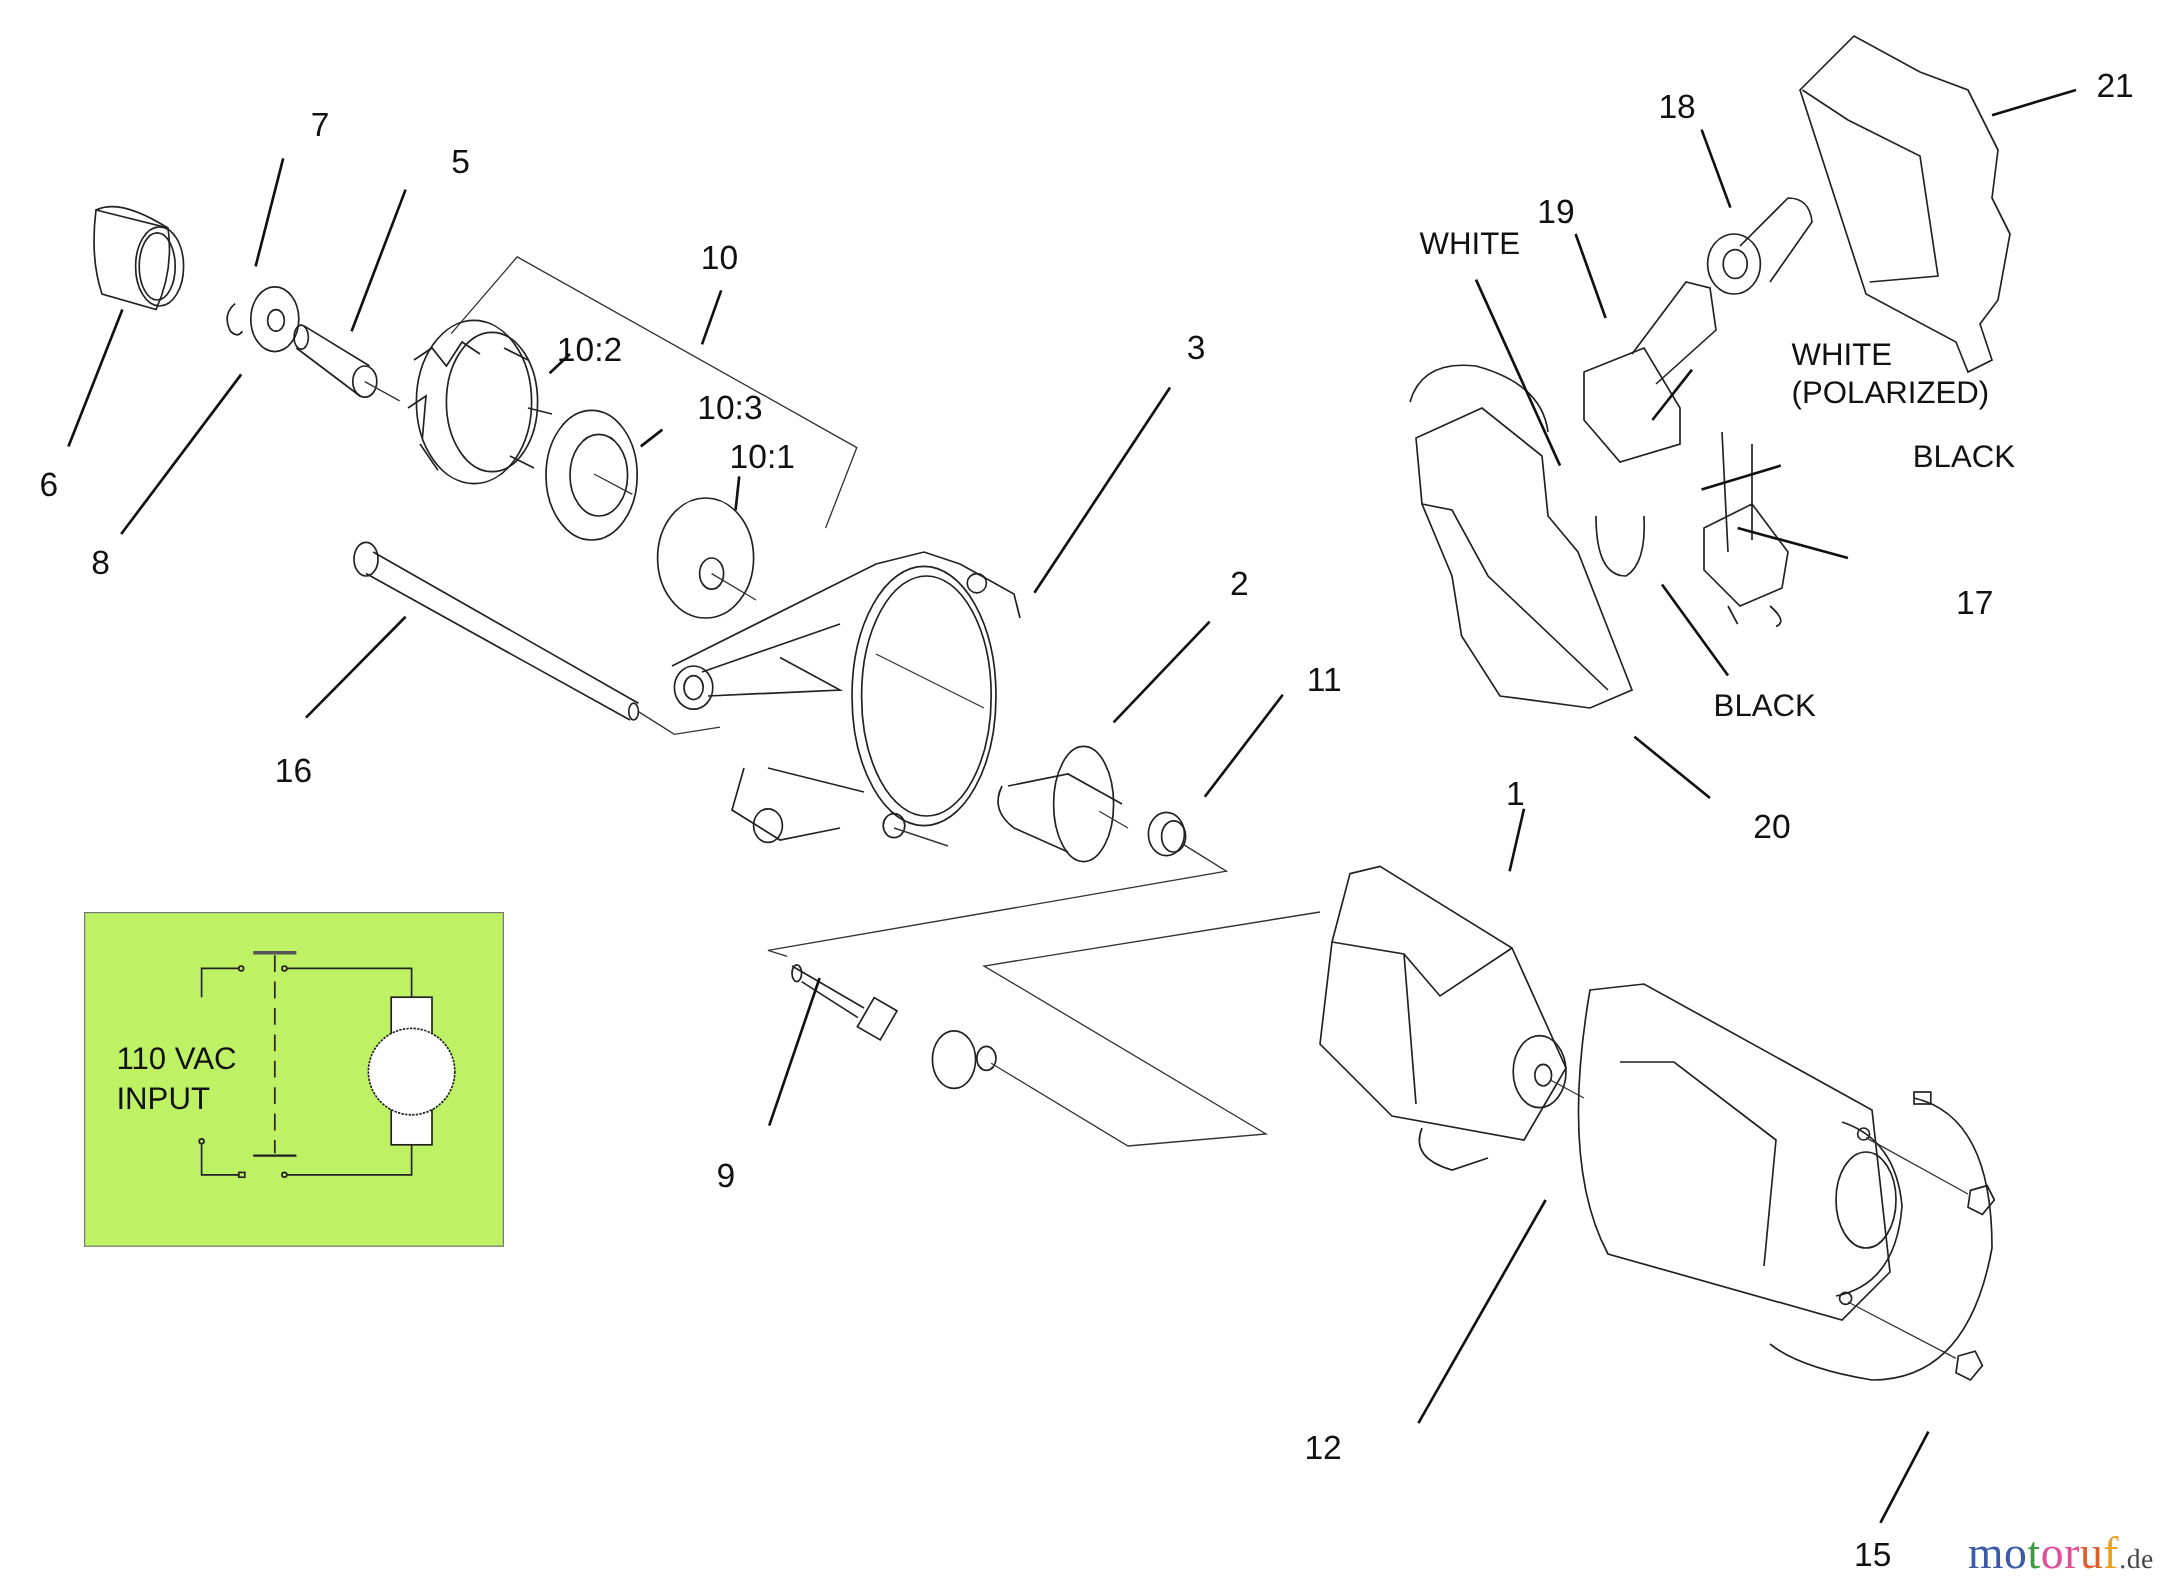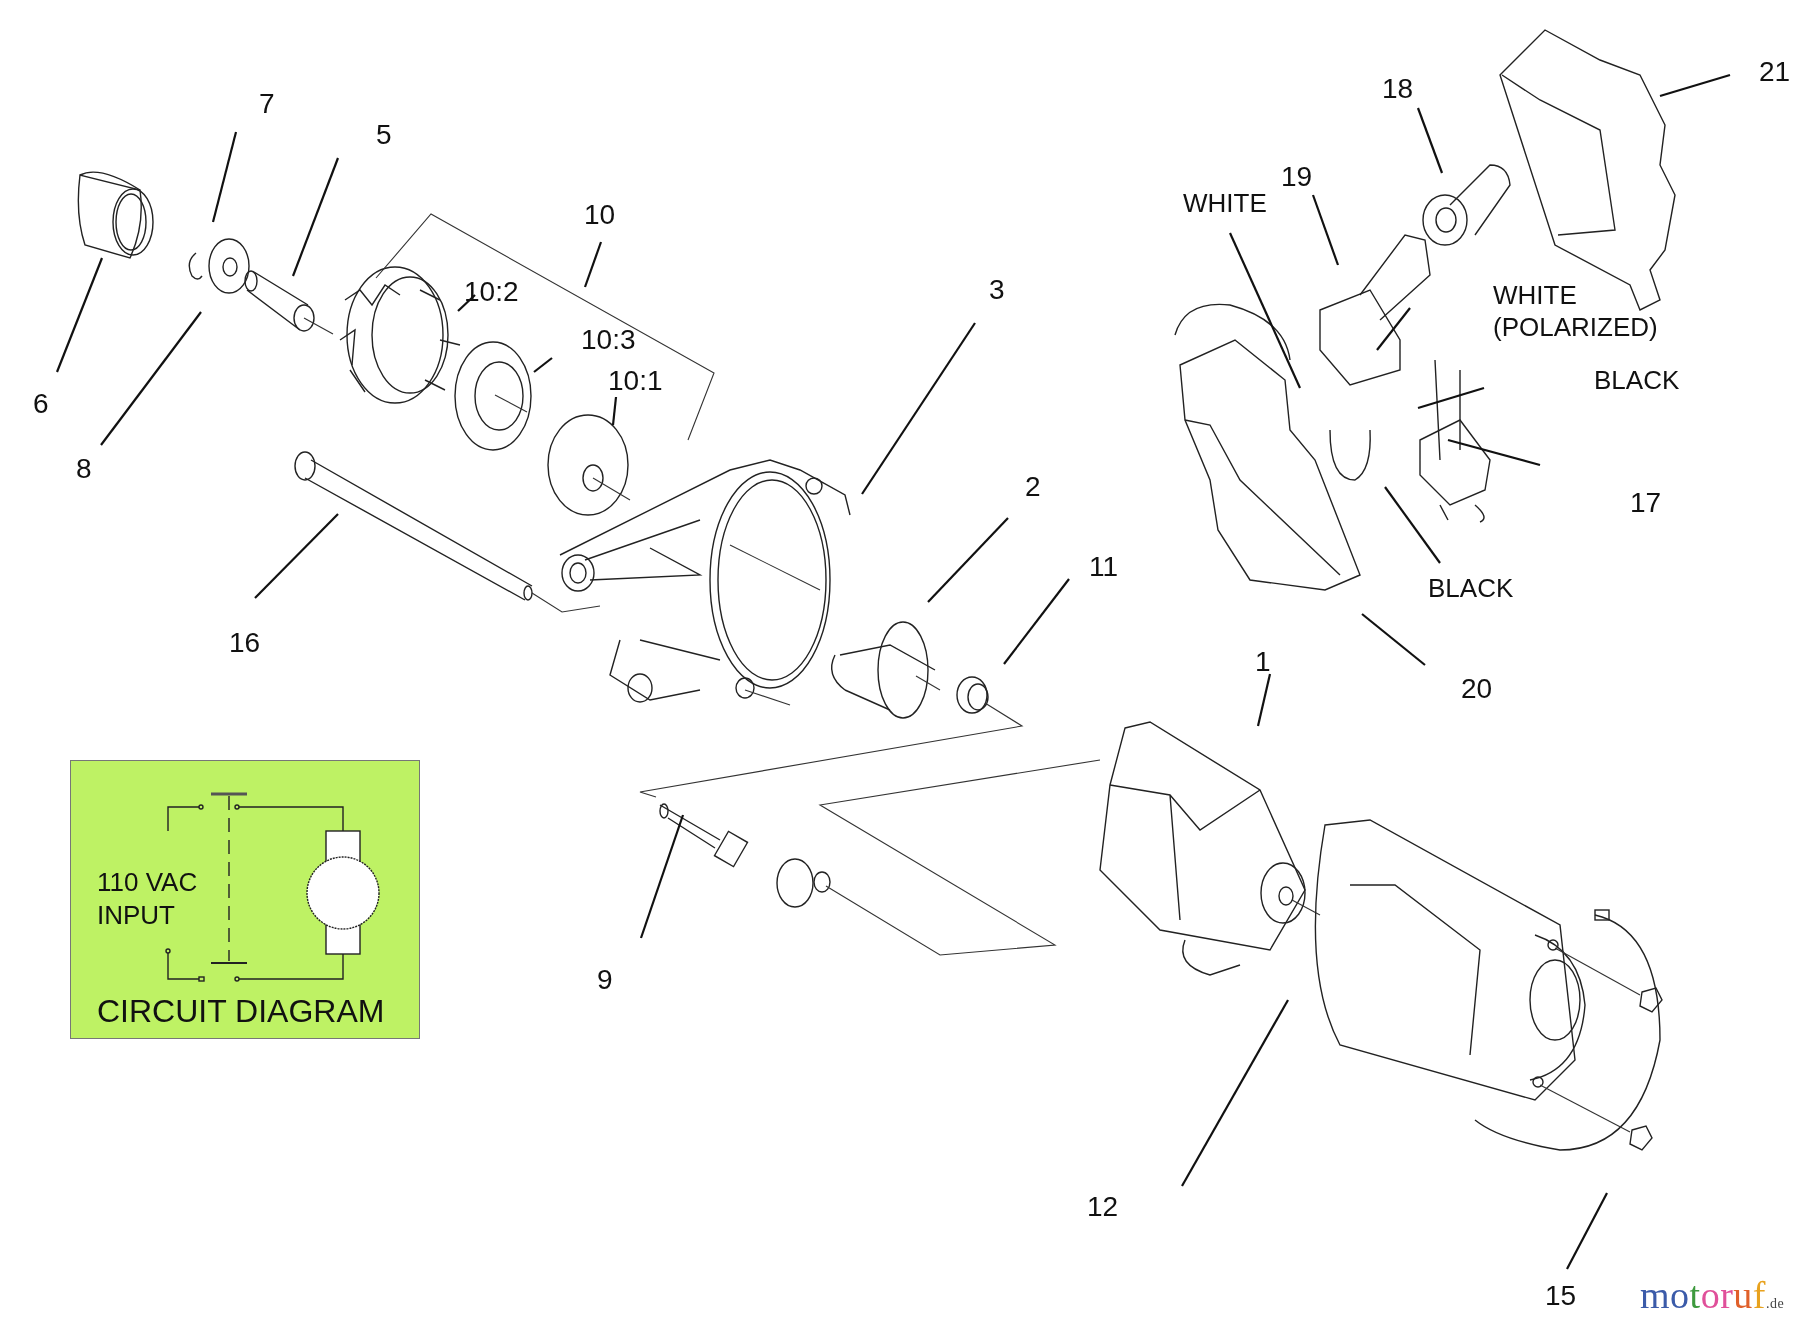--- a/index.html
+++ b/index.html
@@ -9,21 +9,21 @@
   .lbl { position: absolute; font-family: "Liberation Sans", sans-serif; font-size: 28px;
          color: #111; line-height: 1; white-space: nowrap; }
   .wire { font-size: 26px; }
   #circuit-box { position: absolute; left: 70px; top: 760px; width: 348px; height: 277px;
                  border: 1.5px solid #777; background: #bef264; }
   #circuit-input { position: absolute; left: 26px; top: 105px; font-size: 26px; line-height: 1.28;
                    white-space: pre-line; }
   #circuit-title { position: absolute; left: 26px; bottom: 8px; font-size: 32px; }
   #watermark { position: absolute; left: 1640px; top: 1273px; font-family: "Liberation Serif", serif;
                font-size: 38px; letter-spacing: 0.5px; }
-  #watermark .tld { font-size: 14px; color: #444; }
+  #watermark .tld { font-size: 23px; color: #444; }
   svg line, svg path, svg polyline, svg polygon, svg ellipse, svg circle, svg rect {
     fill: none; stroke: #222; stroke-width: 1.4; }
   .leader { stroke: #111; stroke-width: 2.2; }
   .thin { stroke: #333; stroke-width: 1.1; }
   .fillw { fill: #fff; }
 </style>
 </head>
 <body>
 
 <div id="stage">
@@ -214,21 +214,21 @@
   <span class="lbl" style="left:464px;top:278px;text-align:right;">10:2</span>
   <span class="lbl" style="left:538px;top:326px;margin-left:43px;">10:3</span>
   <span class="lbl" style="left:1089px;top:553px;">11</span>
   <span class="lbl" style="left:1087px;top:1193px;">12</span>
   <span class="lbl" style="left:1545px;top:1282px;">15</span>
   <span class="lbl" style="left:229px;top:613px;margin-top:16px;">16</span>
   <span class="lbl" style="left:1630px;top:489px;">17</span>
   <span class="lbl" style="left:1382px;top:75px;text-align:right;">18</span>
   <span class="lbl" style="left:1281px;top:163px;">19</span>
   <span class="lbl" style="left:1461px;top:675px;">20</span>
-  <span class="lbl" style="left:1747px;top:58px;margin-left:12px;">21</span>
+  <span class="lbl" style="left:1747px;top:58px;">21</span>
 
   <span class="lbl wire" style="left:1183px;top:190px;">WHITE</span>
   <span class="lbl wire" style="left:1493px;top:280px;white-space:pre-line;line-height:1.22;">WHITE
 (POLARIZED)</span>
   <span class="lbl wire" style="left:1594px;top:367px;">BLACK</span>
   <span class="lbl wire" style="left:1428px;top:575px;">BLACK</span>
 
   <div id="circuit-box">
     <svg width="348" height="277" viewBox="0 0 348 277" style="position:absolute;left:0;top:0;">
       <line x1="140" y1="33" x2="176" y2="33" style="stroke:#555;stroke-width:3"></line>
@@ -242,19 +242,18 @@
       <polyline points="97,192 97,218 128,218"></polyline>
       <circle cx="97" cy="190" r="2"></circle>
       <rect x="128" y="216" width="5" height="4"></rect>
         <circle cx="166" cy="218" r="2"></circle>
       <polyline points="168,218 272,218 272,193"></polyline>
       <rect x="255" y="70" width="34" height="123" class="fillw"></rect>
       <circle cx="272" cy="132" r="36" class="fillw" style="stroke-dasharray:2 1;"></circle>
     </svg>
     <div id="circuit-input">110 VAC
 INPUT</div>
-    <div id="circuit-title">CIRCUIT DIAGRAM</div>
   </div>
 
   <div id="watermark">
     <span class="wm-ch" style="color: rgb(59, 91, 169);">m</span><span class="wm-ch" style="color: rgb(59, 91, 169);">o</span><span class="wm-ch" style="color: rgb(62, 154, 62);">t</span><span class="wm-ch" style="color: rgb(224, 80, 154);">o</span><span class="wm-ch" style="color: rgb(224, 80, 154);">r</span><span class="wm-ch" style="color: rgb(224, 96, 42);">u</span><span class="wm-ch" style="color: rgb(232, 162, 30);">f</span><span class="tld">.de</span>
   </div>
 </div>
 
 </body></html>

